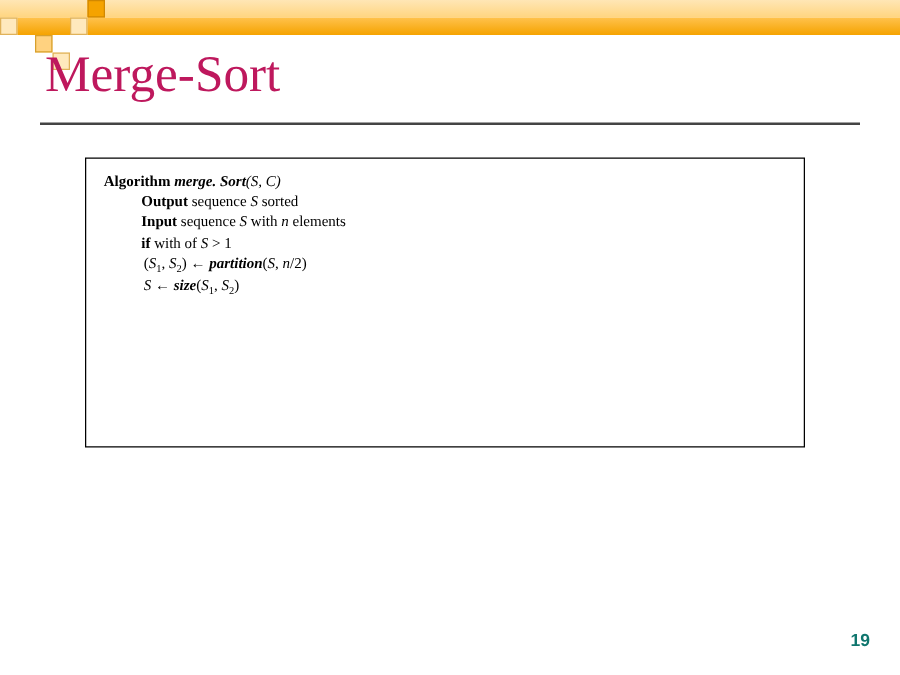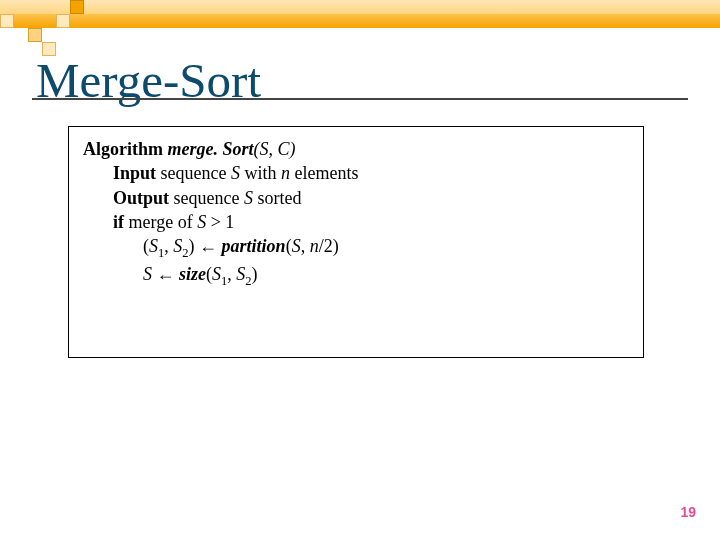--- a/index.html
+++ b/index.html
@@ -47,62 +47,62 @@
   }
   .sq1 { left: 70px; top: 0px;  width: 14px; height: 14px; background: #f5a300; border: 1px solid #d18800; }
   .sq2 { left: 0px;  top: 14px; width: 14px; height: 14px; background: #ffe9bd; border: 1px solid #e0b25a; }
   .sq3 { left: 56px; top: 14px; width: 14px; height: 14px; background: #ffe9bd; border: 1px solid #e0b25a; }
   .sq4 { left: 28px; top: 28px; width: 14px; height: 14px; background: #ffd280; border: 1px solid #d7a02d; }
   .sq5 { left: 42px; top: 42px; width: 14px; height: 14px; background: #ffe9bd; border: 1px solid #e0b25a; }
 
   .title {
     position: absolute;
     left: 36px;
-    top: 52px;
-    font-size: 49px;
+    top: 35px;
+    font-size: 41px;
     font-weight: normal;
-    color: #0c4a6e;
+    color: #be185d;
   }
   .title-rule {
     position: absolute;
     left: 32px;
     top: 98px;
     width: 656px;
     height: 2px;
     background: #444;
   }
 
   .algo-box {
     position: absolute;
     left: 68px;
     top: 126px;
     width: 576px;
     height: 232px;
     border: 1px solid #000;
     box-sizing: border-box;
     padding: 10px 14px 10px 14px;
-    font-size: 18px;
+    font-size: 12px;
     line-height: 1.35;
     color: #000;
   }
   .indent1 { margin-left: 30px; }
-  .indent2 { margin-left: 60px; }
+  .indent2 { margin-left: 32px; }
   .b { font-weight: bold; }
   .i { font-style: italic; }
   .bi { font-weight: bold; font-style: italic; }
   .sub { font-size: 0.7em; vertical-align: sub; }
 
   .pagenum {
     position: absolute;
     right: 24px;
     bottom: 20px;
     font-family: Arial, Helvetica, sans-serif;
     font-size: 14px;
     font-weight: bold;
-    color: #ec4899;
+    color: #0f766e;
   }
 
   
   .bubbles {
     position: absolute;
     left: 0; top: 0; width: 720px; height: 540px;
     pointer-events: none;
     z-index: -1;
   }
 </style>
@@ -144,27 +144,27 @@
   <div class="title">Merge-Sort</div>
   <div class="title-rule"></div>
 
   <div class="algo-box">
     <div>
       <span class="b">Algorithm</span>
       <span> </span>
       <span class="bi">merge. Sort</span><span class="i">(S, C)</span>
     </div>
     <div class="indent1">
+      <span class="b">Output</span><span> sequence </span><span class="i">S</span><span> sorted</span>
+    </div>
+    <div class="indent1">
       <span class="b">Input</span><span> sequence </span><span class="i">S</span><span> with </span><span class="i">n</span><span> elements</span>
     </div>
     <div class="indent1">
-      <span class="b">Output</span><span> sequence </span><span class="i">S</span><span> sorted</span>
-    </div>
-    <div class="indent1">
-      <span class="b">if</span><span> merge of </span><span class="i">S</span><span> &gt; 1</span>
+      <span class="b">if</span><span> with of </span><span class="i">S</span><span> &gt; 1</span>
     </div>
     <div class="indent2">
       <span>(</span><span class="i">S</span><span class="sub">1</span><span>, </span><span class="i">S</span><span class="sub">2</span><span>) </span><span>←</span><span class="bi"> partition</span><span>(</span><span class="i">S</span><span>, </span><span class="i">n</span><span>/2)</span>
     </div>
     <div class="indent2">
       <span class="i">S</span><span> ← </span><span class="bi">size</span><span>(</span><span class="i">S</span><span class="sub">1</span><span>, </span><span class="i">S</span><span class="sub">2</span><span>)</span>
     </div>
   </div>
 
   <div class="pagenum">19</div>

